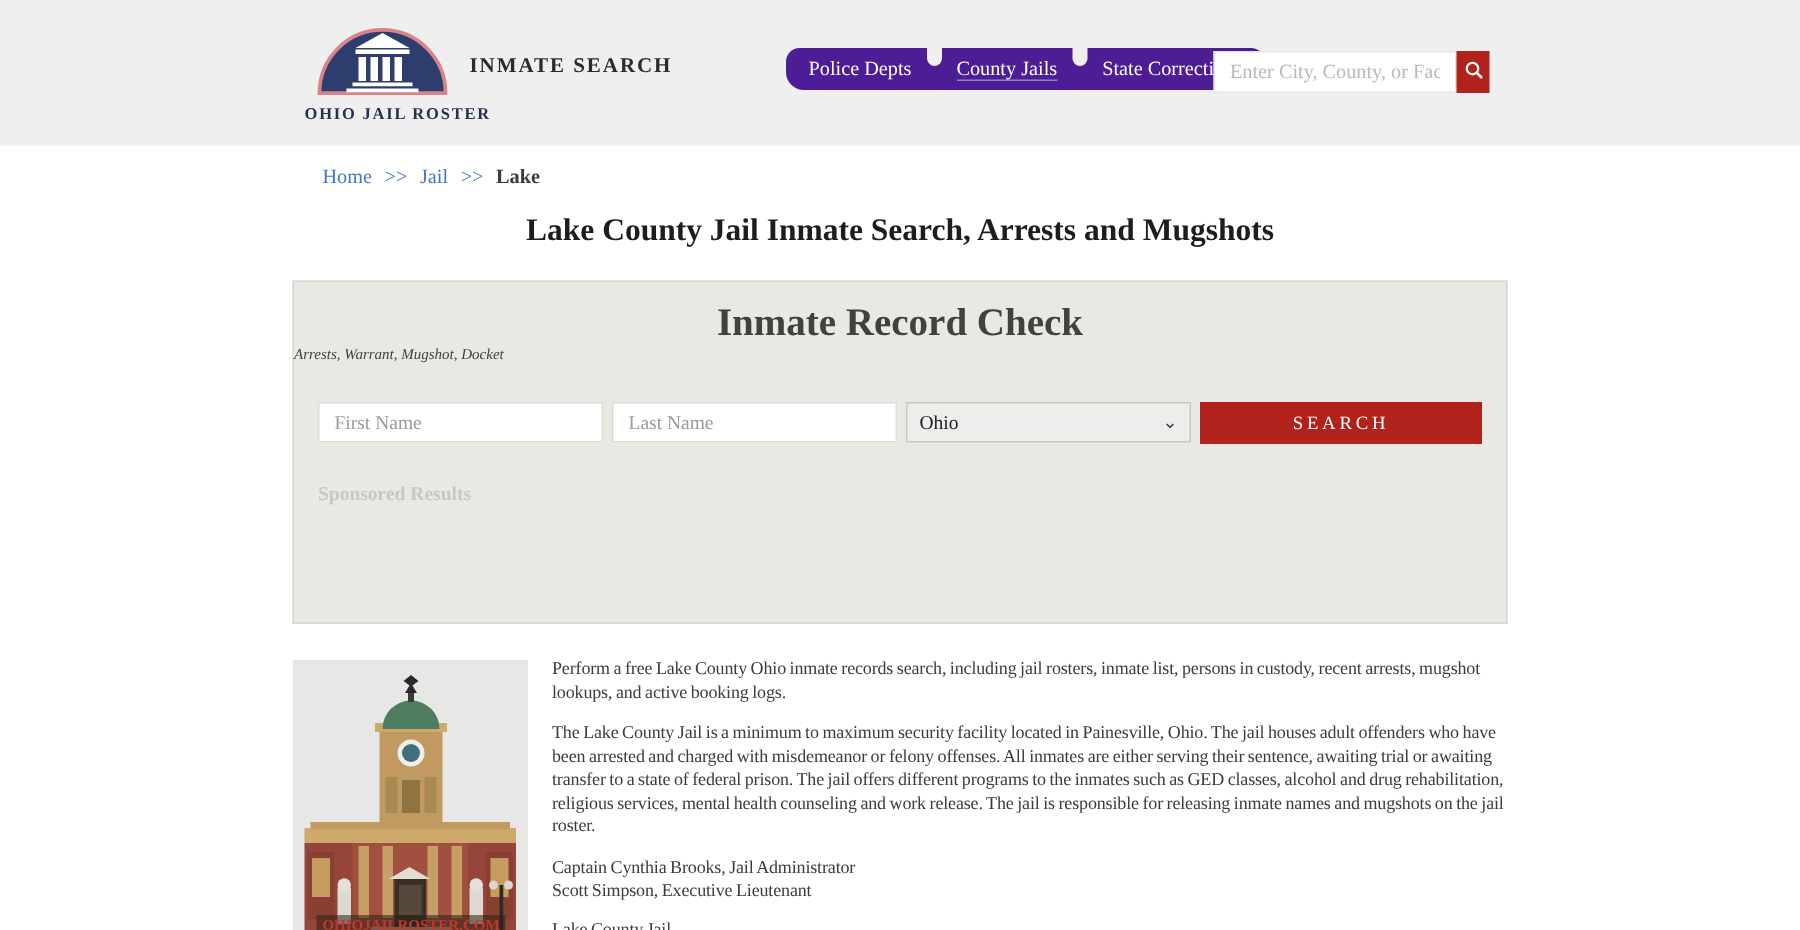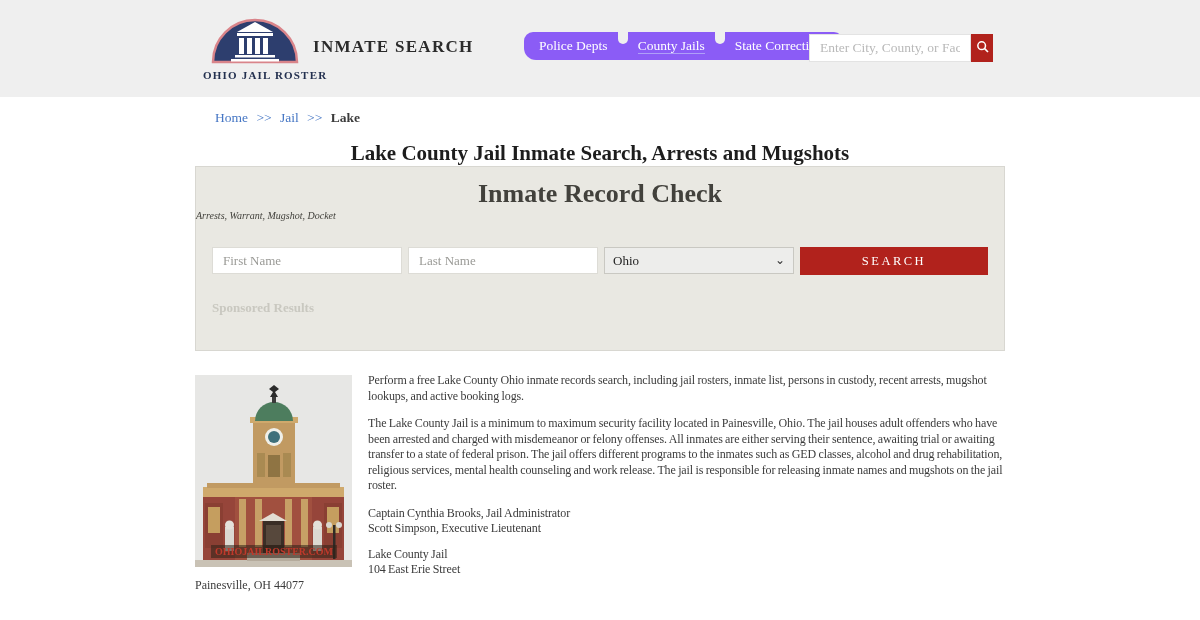--- a/index.html
+++ b/index.html
@@ -4,25 +4,25 @@
 <style>
   * { margin:0; padding:0; box-sizing:border-box; }
   html,body { width:1200px; height:620px; overflow:hidden; background:#fff;
               font-family:"Liberation Serif", serif; }
 
   
   .site-header { position:relative; width:1200px; height:97px; background:#efefef; }
   .logo { position:absolute; left:203px; top:12px; width:104px; text-align:center; cursor:pointer; }
   .logo-name { display:block; margin-top:1px; font-size:11px; font-weight:bold;
                letter-spacing:1.2px; color:#23304f; white-space:nowrap; }
-  .tagline { position:absolute; left:313px; top:37px; font-size:17px; font-weight:bold;
+  .tagline { position:absolute; left:313px; top:37px; font-size:14px; font-weight:bold;
              letter-spacing:1.3px; color:#2b2b2b; }
 
   .nav-tabs { position:absolute; left:524px; top:32px; height:28px; display:flex;
-              background:#8b5cf6; border-radius:9px 9px 12px 12px; overflow:hidden; }
+              background:#4c1d95; border-radius:9px 9px 12px 12px; overflow:hidden; }
   .nav-tab { position:relative; height:28px; line-height:27px; padding:0 15px;
              color:#fff; font-size:13.5px; cursor:pointer; white-space:nowrap; }
   .nav-tab + .nav-tab::before { content:""; position:absolute; left:-5px; top:0;
              width:10px; height:12px; background:#efefef; border-radius:0 0 8px 8px; }
   .nav-tab.underlined span { border-bottom:1px solid rgba(205,215,250,.55); }
 
   .hdr-search { position:absolute; left:809px; top:34px; display:flex; }
   .hdr-search input { width:162px; height:28px; border:1px solid #e3e3e3; background:#fff;
              padding:0 10px; font-size:13.5px; font-family:"Liberation Serif", serif; color:#444; }
   .hdr-search input::placeholder { color:#b9b9b9; }
@@ -32,21 +32,21 @@
   
   .main { width:810px; margin:0 auto; }
   .breadcrumb { padding-left:20px; margin-top:13px; font-size:13.5px; }
   .breadcrumb a { color:#4576c4; text-decoration:none; cursor:pointer; }
   .crumb-sep { color:#4576c4; margin:0 5px; }
   .crumb-current { color:#3b3b3b;font-weight:bold; }
 
   .page-title { margin-top:15px; text-align:center; font-size:21px; font-weight:bold; color:#1d1d1d; }
 
   
-  .record-box { width:810px; height:185px; background:#e9e8e2;
+  .record-box { margin-top:21px; width:810px; height:229px; background:#e9e8e2;
                 border:1px solid #d8d7d1; padding-top:12px; }
   .rc-title { text-align:center; font-size:26px; font-weight:bold; color:#42413c; }
   .rc-sub { text-align:left; font-size:10px; color:#42413c; margin-top:1px;font-style:italic; }
   .rc-form { display:flex; gap:6px; padding:0 16px; margin-top:26px; }
   .rc-form input { width:190px; height:27px; background:#fff; border:1px solid #dddcd6;
                    padding:0 10px; font-size:13px; font-family:"Liberation Serif", serif; color:#333; }
   .rc-form input::placeholder { color:#9a9a96; }
   .state-select { width:190px; height:27px; background:#ededeb; border:1px solid #c9c8c2;
                   font-size:13px; color:#222; line-height:25px; padding:0 8px;
                   display:flex; justify-content:space-between; cursor:pointer;gap:30px; }

